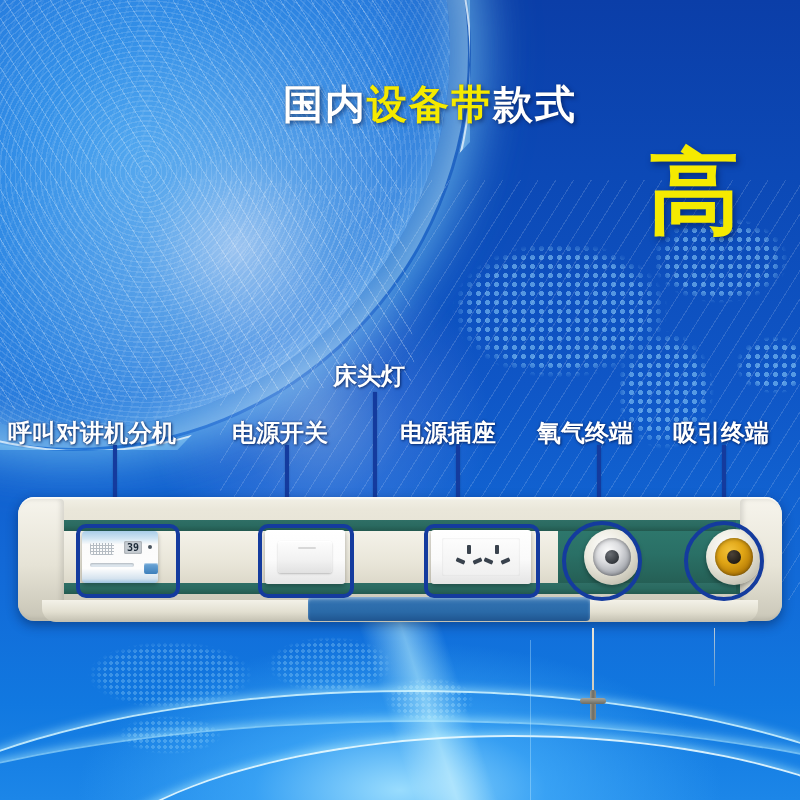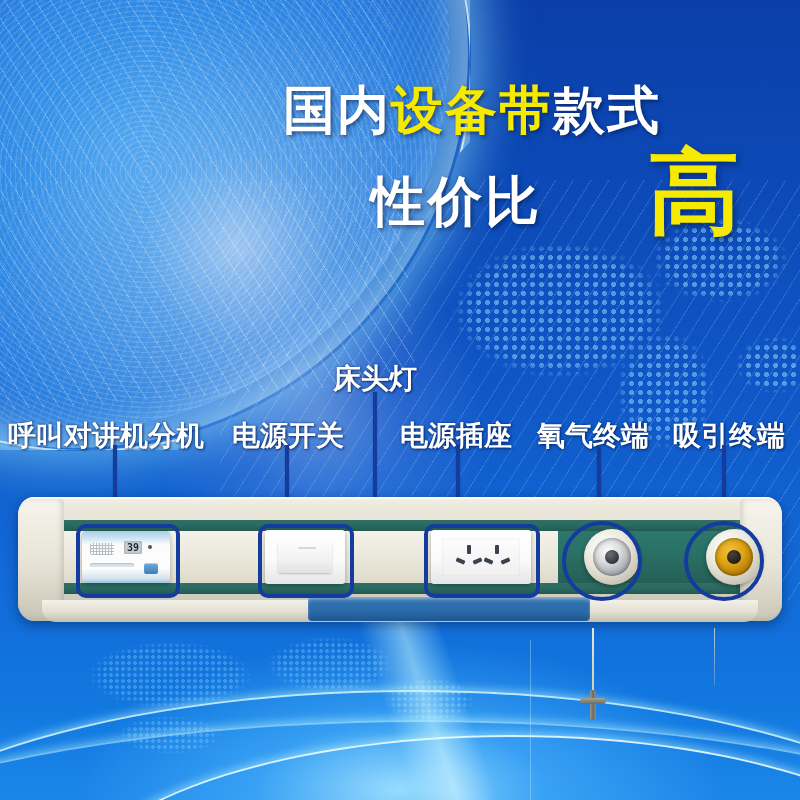--- a/index.html
+++ b/index.html
@@ -74,32 +74,32 @@
   .arc1{left:-180px;top:690px;width:1180px;height:420px;border-top:2px solid rgba(215,248,255,.85);}
   .arc2{left:-330px;top:720px;width:1500px;height:480px;border-top:2px solid rgba(190,240,255,.55);}
   .arc3{left:60px;top:735px;width:900px;height:340px;border-top:2px solid rgba(235,252,255,.9);}
   .glowline{position:absolute;left:-120px;top:520px;width:1080px;height:300px;
     background:linear-gradient(72deg, rgba(255,255,255,0) 46%, rgba(190,240,255,.55) 49.6%, rgba(255,255,255,0) 53%);
     mix-blend-mode:screen;}
   .vline{position:absolute;top:640px;left:530px;width:1px;height:160px;background:rgba(200,240,255,.35);}
 
   
   .headline{position:absolute;left:283px;top:84px;width:500px;}
-  .h-row1{font-size:52px;font-weight:bold;letter-spacing:2px;line-height:1;white-space:nowrap;
+  .h-row1{font-size:40px;font-weight:bold;letter-spacing:2px;line-height:1;white-space:nowrap;
     text-shadow:0 0 1px rgba(0,0,0,.35), 2px 2px 4px rgba(0,20,70,.55);}
   .h-row2{position:absolute;left:88px;top:82px;font-size:54px;font-weight:bold;letter-spacing:3px;
     color:#ffffff;white-space:nowrap;
     text-shadow:0 0 1px rgba(0,0,0,.35), 2px 2px 5px rgba(0,20,70,.6);}
   .wht{color:#ffffff;}
   .yel{color:#f5ea00;}
   .big-gao{position:absolute;left:648px;top:146px;font-size:92px;font-weight:bold;color:#f5ea00;
     line-height:1;text-shadow:2px 3px 6px rgba(0,20,70,.55);}
 
   
-  .label{position:absolute;color:#ffffff;font-weight:bold;font-size:28px;white-space:nowrap;
+  .label{position:absolute;color:#ffffff;font-weight:bold;font-size:24px;white-space:nowrap;
     text-shadow:1px 1px 3px rgba(0,25,80,.75), 0 0 2px rgba(0,25,80,.6);}
   .leader{position:absolute;background:#143b9e;width:4px;box-shadow:0 0 2px rgba(0,0,0,.25);}
 
   
   .panel-wrap{position:absolute;left:18px;top:497px;width:764px;height:140px;}
   .panel{position:absolute;left:0;top:0;width:764px;height:124px;border-radius:16px/18px;
     background:linear-gradient(180deg,#f2f0e6 0%,#eae7da 10%,#e4e1d2 42%,#dcd9ca 62%,#cfccbd 80%,#bdbaab 100%);
     box-shadow:0 4px 12px rgba(0,20,60,.45), inset 0 2px 2px rgba(255,255,255,.7);}
   .cap-l{position:absolute;left:0;top:2px;width:46px;height:120px;border-radius:16px 4px 4px 16px;
     background:linear-gradient(180deg,#f6f4ec 0%,#e6e3d6 55%,#c8c5b6 100%);
@@ -116,21 +116,21 @@
   .face{position:absolute;left:46px;top:34px;width:494px;height:52px;
     background:linear-gradient(180deg,#f4f2e9 0%,#e9e6d9 60%,#ddd9ca 100%);}
   .lowerlip{position:absolute;left:24px;top:103px;width:716px;height:22px;border-radius:0 0 14px 14px;
     background:linear-gradient(180deg,#f3f1e8 0%,#e2dfd0 55%,#c2bfb0 100%);}
   .rail{position:absolute;left:290px;top:100px;width:282px;height:24px;border-radius:4px;
     background:linear-gradient(180deg,#4d86bd 0%,#2f6fae 30%,#2a6aa8 62%,#1f5590 100%);
     box-shadow:inset 0 2px 3px rgba(255,255,255,.35);}
 
   
   .comp{position:absolute;}
-  .callbox{left:64px;top:34px;width:88px;height:52px;border-radius:4px;
+  .callbox{left:64px;top:34px;width:76px;height:52px;border-radius:4px;
     background:linear-gradient(180deg,#a9cde8 0%,#cfe4f2 14%,#fbfbfb 26%,#fdfdfd 72%,#d4e2ee 92%,#9cc3e0 100%);
     box-shadow:0 2px 4px rgba(0,0,0,.28);}
   .grille{position:absolute;left:8px;top:12px;width:24px;height:12px;opacity:.55;
     background:repeating-linear-gradient(90deg,#7d8a96 0 1px,transparent 1px 3px),
                repeating-linear-gradient(0deg,#7d8a96 0 1px,transparent 1px 3px);
     border-radius:2px;}
   .num{position:absolute;left:42px;top:10px;width:18px;height:13px;border-radius:2px;
     background:#c6ccd2;color:#1d2b38;font-size:10px;font-weight:bold;line-height:13px;text-align:center;
     font-family:"DejaVu Sans Mono",monospace;box-shadow:inset 0 0 2px rgba(0,0,0,.4);}
   .dotled{position:absolute;left:66px;top:14px;width:4px;height:4px;border-radius:50%;background:#4a5560;}
@@ -204,21 +204,20 @@
   <div class="dotmap"></div>
   <div class="worldmap"></div>
   <div class="glowline"></div>
   <div class="arc arc2"></div>
   <div class="arc arc1"></div>
   <div class="arc arc3"></div>
   <div class="vline"></div>
 
   <div class="headline">
     <div class="h-row1"><span class="wht">国内</span><span class="yel">设备带</span><span class="wht">款式</span></div>
-    <div class="h-row2">性价比</div>
   </div>
   <div class="big-gao">高</div>
 
   <div class="label" style="left:232px;top:417px;">电源开关</div>
   <div class="label" style="left:8px;top:417px;">呼叫对讲机分机</div>
   <div class="label" style="left:333px;top:360px;">床头灯</div>
   <div class="label" style="left:400px;top:417px;text-align:center;">电源插座</div>
   <div class="label" style="left:673px;top:417px;">吸引终端</div>
   <div class="label" style="left:537px;top:417px;">氧气终端</div>
 

